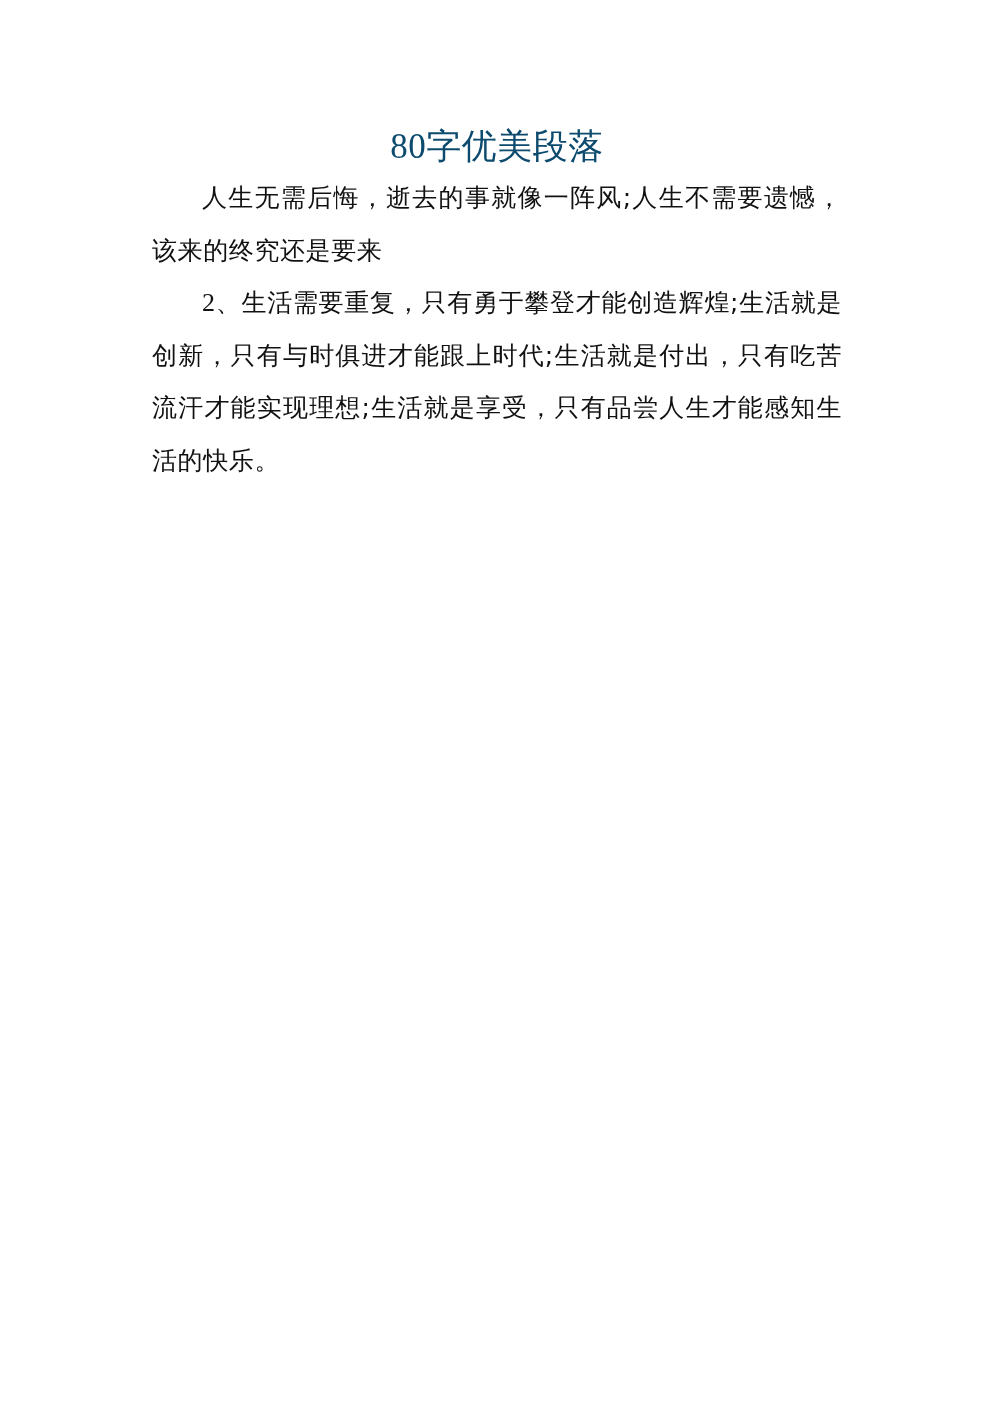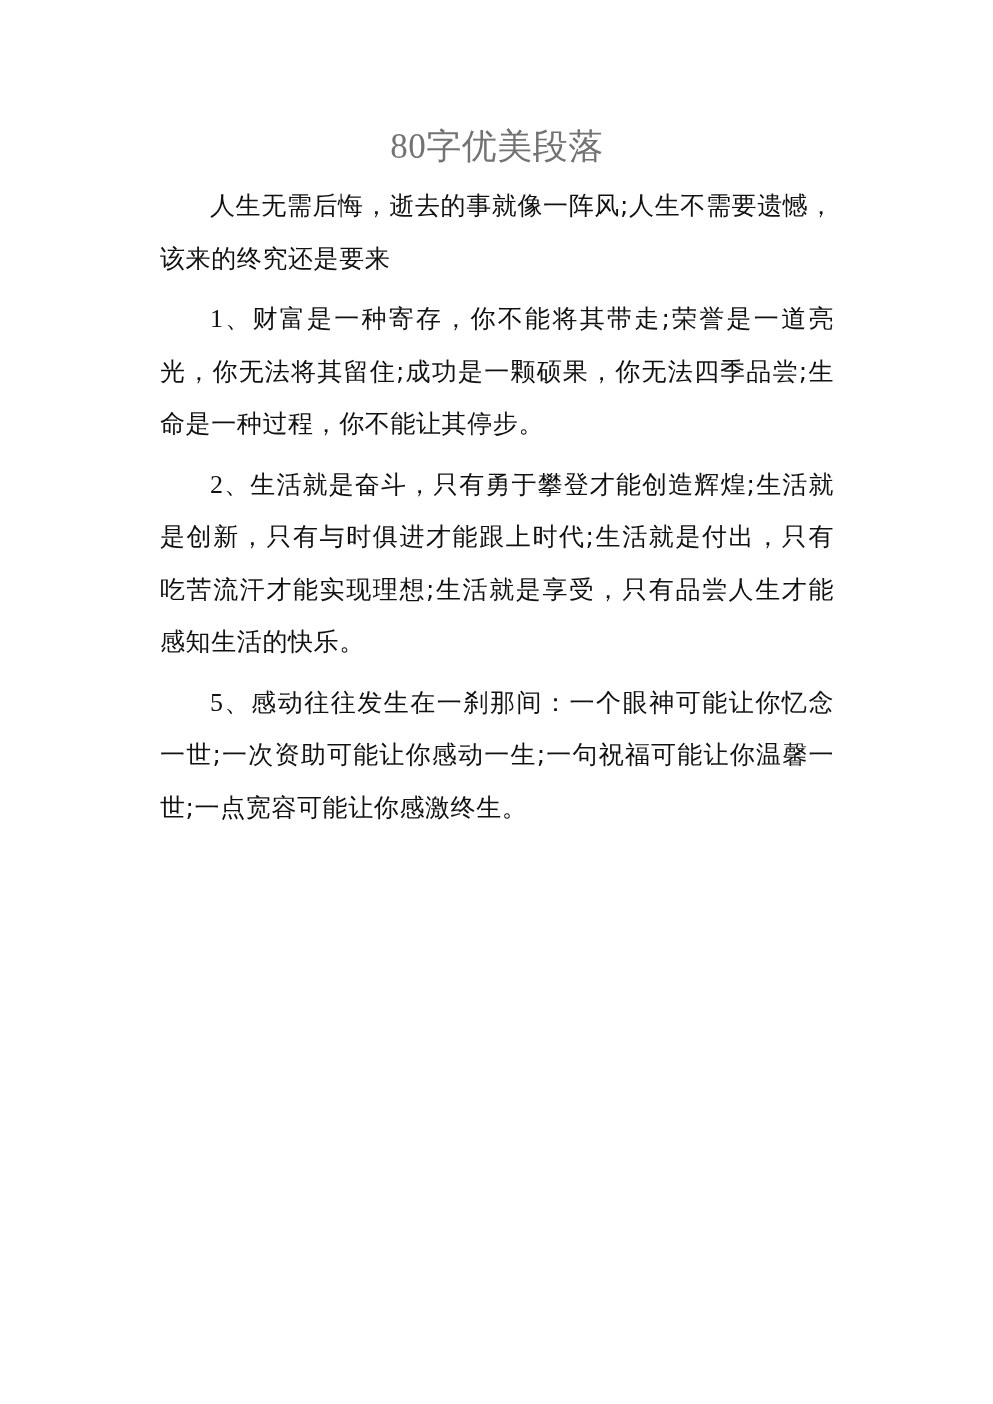--- a/index.html
+++ b/index.html
@@ -22,46 +22,44 @@
       width: 690px;
     }
     .title {
       text-align: center;
       font-family: "Liberation Serif", "DejaVu Serif", serif;
       font-size: 35px;
       line-height: 50px;
       height: 50px;
       margin: 0 0 0 0;
       letter-spacing: 0.5px;
-      color: #737373;
+      color: #0c4a6e;
       font-weight: normal;
     }
     .para {
-      margin: 8px;
+      margin: 0;
       font-size: 25px;
       line-height: 52.5px;
       text-indent: 50px;
       text-align: justify;
       letter-spacing: 0.6px;
       word-break: break-all;
     }
     .para .num {
       font-family: "Liberation Serif", "DejaVu Serif", serif;
       font-size: 26px;
     }
   </style>
 </head>
 <body>
 
 <div class="page">
   <h1 class="title">80字优美段落</h1>
 
   <p class="para">人生无需后悔，逝去的事就像一阵风;人生不需要遗憾，该来的终究还是要来</p>
 
-  <p class="para"><span class="num">1</span><span>、</span><span>财富是一种寄存，你不能将其带走;荣誉是一道亮光，你无法将其留住;成功是一颗硕果，你无法四季品尝;生命是一种过程，你不能让其停步。</span></p>
 
-  <p class="para"><span class="num">2</span><span>、</span><span>生活就是奋斗，只有勇于攀登才能创造辉煌;生活就是创新，只有与时俱进才能跟上时代;生活就是付出，只有吃苦流汗才能实现理想;生活就是享受，只有品尝人生才能感知生活的快乐。</span></p>
+  <p class="para"><span class="num">2</span><span>、</span><span>生活需要重复，只有勇于攀登才能创造辉煌;生活就是创新，只有与时俱进才能跟上时代;生活就是付出，只有吃苦流汗才能实现理想;生活就是享受，只有品尝人生才能感知生活的快乐。</span></p>
 
 
 
-  <p class="para"><span class="num">5</span><span>、</span><span>感动往往发生在一刹那间：一个眼神可能让你忆念一世;一次资助可能让你感动一生;一句祝福可能让你温馨一世;一点宽容可能让你感激终生。</span></p>
 
 </div>
 
 </body></html>

